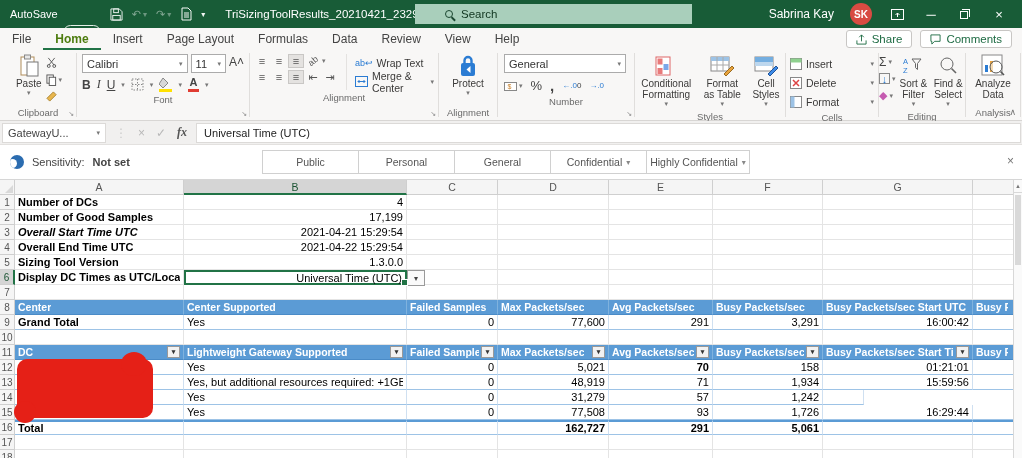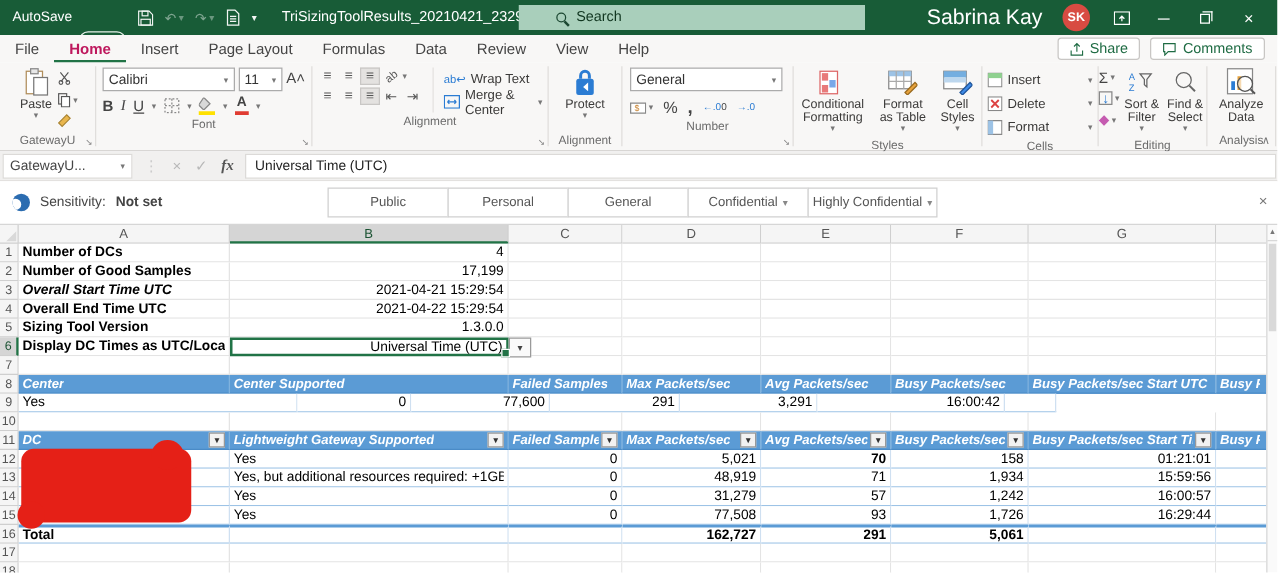--- a/index.html
+++ b/index.html
@@ -13,31 +13,31 @@
   .pill { display:flex; align-items:center; gap:4px; border:1px solid #e6efe9; border-radius:9px; height:15px; padding:0 8px 0 4px; font-size:10px;margin-top:36px; }
   .pill .dot { width:7px; height:7px; border-radius:50%; background:#fff; }
   .qicon { opacity:.95; display:flex; align-items:center; }
   .qicon.dis { opacity:.45; }
   .tinyarrow { font-size:8px; margin-left:2px; opacity:.8; }
   .fname { margin-left:20px; font-size:11.5px; display:flex; align-items:center; gap:5px; white-space:nowrap; }
   .searchbox { position:absolute; left:415px; top:4px; width:277px; height:20px; background:#a9cfbb; border-radius:0; color:#10351f; display:flex; align-items:center; padding-left:30px; gap:8px; font-size:11.5px; }
   .mag { width:8px; height:8px; border:1.5px solid #1b4731; border-radius:50%; position:relative; flex:none; }
   .mag::after { content:''; position:absolute; width:5px; height:1.5px; background:#1b4731; transform:rotate(45deg); right:-4px; bottom:-2px; }
   .tb-right { position:absolute; right:0; top:0; height:28px; display:flex; align-items:center; gap:16px; padding-right:14px; }
-  .uname { font-size:17px; }
+  .uname { font-size:12px; }
   .avatar { width:22px; height:22px; border-radius:50%; background:#d84b42; color:#fff; font-size:10px; font-weight:bold; display:flex; align-items:center; justify-content:center; }
   .winbtn { color:#fff; font-size:13px; display:flex; align-items:center; justify-content:center; width:18px; height:28px; }
   .restore { position:relative; width:10px; height:10px; }
   .restore i { position:absolute; left:0; bottom:0; width:8px; height:8px; border:1px solid #fff; display:block; }
   .restore i+i { left:2px; bottom:2px; border-bottom:none; border-left:none; }
 
   
   .tabrow { position:absolute; left:0; top:28px; width:1022px; height:22px; background:#f8f7f6; display:flex; align-items:center; font-size:12px; color:#444; }
   .tab { padding:0 12px; height:22px; display:flex; align-items:center; }
-  .tab.active { color:#be185d; font-weight:bold; box-shadow:inset 0 -2px 0 #217346; }
+  .tab.active { color:#4d7c0f; font-weight:bold; box-shadow:inset 0 -2px 0 #217346; }
   .tabrow-right { margin-left:auto; display:flex; gap:8px; padding-right:10px; }
   .pillbtn { display:flex; align-items:center; gap:5px; border:1px solid #c8c6c4; border-radius:3px; background:#fff; color:#1e6b43; height:18px; padding:0 9px; font-size:11.5px; }
 
   
   .ribbon { position:absolute; left:0; top:50px; width:1022px; height:71px; background:#f8f7f6; border-bottom:1px solid #d8d6d4; display:flex; }
   .rgroup { position:relative; display:flex; flex-direction:column; padding-top:3px; flex:none; }
   .rbody { flex:1; display:flex; align-items:flex-start; justify-content:center; gap:2px; }
   .rlabel { height:15px; font-size:9.5px; color:#6a6a6a; text-align:center; line-height:15px; }
   .gdiv { width:1px; background:#e0dedc; margin:3px 0; flex:none; }
   .dlaunch { position:absolute; right:2px; bottom:2px; font-size:7px; color:#888; }
@@ -88,21 +88,21 @@
   .rowhead.sel { background:#d5d5d5; border-right:2px solid #217346; color:#1c5434; }
   .cell { height:15px; background:#fff; border-right:1px solid #e4e4e4; border-bottom:1px solid #e4e4e4; font-size:11px; color:#000; display:flex; align-items:center; padding:0 3px; white-space:nowrap; overflow:hidden; flex:none; }
   .cell .ct { overflow:hidden; }
   .lbl { font-weight:bold; }
   .num { justify-content:flex-end; }
   .num .ct { margin-left:auto; }
   .th { background:#5b9bd5; color:#fff; font-weight:bold; font-size:10.5px; border-right:1px solid #7fb2de; border-bottom:1px solid #4a8bc7; }
   .tc { border-right:1px solid #cfe0f1; border-bottom:1px solid #9dc3e6; }
   .tct { border-top:2px solid #5b9bd5; border-right:1px solid #cfe0f1; border-bottom:1px solid #9dc3e6; font-weight:bold; }
   .flt { width:13px; height:12px; margin-left:auto; background:#f2f2f2; border:1px solid #999; color:#333; font-size:7px; display:flex; align-items:center; justify-content:center; flex:none; }
-  .th .ct { margin-right:2px;font-style:italic; }
+  .th .ct { margin-right:2px; }
   .cell.active { border:2px solid #217346; overflow:visible; position:relative; z-index:2; }
   .cell.active::after { content:''; position:absolute; right:-3px; bottom:-3px; width:5px; height:5px; background:#217346; border:1px solid #fff; }
   .ddout { position:absolute; right:-20px; top:-2px; width:18px; height:16px; background:#fafafa; border:1px solid #9a9a9a; color:#444; font-size:8px; display:flex; align-items:center; justify-content:center; }
 
   .redaction { position:absolute; left:17px; top:359px; width:136px; height:59px; background:#e52017; border-radius:10px; z-index:5; }
   .redaction::before { content:''; position:absolute; width:26px; height:24px; border-radius:50%; background:#e52017; top:-7px; right:6px; }
   .redaction::after { content:''; position:absolute; width:22px; height:22px; border-radius:50%; background:#e52017; bottom:-5px; left:-3px; }
 
   .vscroll { position:absolute; right:0; top:180px; width:9px; height:278px; background:#fafafa; border-left:1px solid #d8d8d8; }
   .vscroll .up { height:13px; border-bottom:1px solid #d8d8d8; display:flex; align-items:center; justify-content:center; font-size:6px; color:#777; }
@@ -223,21 +223,21 @@
             </svg>
             <span style="font-size:7px;color:#777">▾</span>
           </span>
         <span class="sbtn">
             <svg width="12" height="11" viewBox="0 0 13 12">
               <path d="M1 8 L8 1 l3 3 -7 7 z" fill="#e9b64d" stroke="#a8822f"></path>
             </svg>
           </span>
       </div>
     </div>
-    <div class="rlabel">GatewayU</div>
+    <div class="rlabel">Clipboard</div>
     <span class="dlaunch">↘</span>
   </div>
   <div class="gdiv"></div>
 
   <div class="rgroup" style="width:172px">
     <div style="padding:1px 5px 0">
       <div style="display:flex;gap:3px">
         <span class="selbox" style="width:108px">
             <span>Calibri</span>
             <span style="font-size:7px;color:#777">▾</span>
@@ -677,20 +677,23 @@
       </div>
       <div class="cell th" style="width: 150px;">
         <span class="ct">Busy Packets/sec Start UTC</span>
       </div>
       <div class="cell th" style="width: 41px;">
         <span class="ct">Busy Pac</span>
       </div>
     </div>
     <div class="srow">
       <div class="rowhead">9</div>
+      <div class="cell tc lbl" style="width: 169px;">
+        <span class="ct">Grand Total</span>
+      </div>
       <div class="cell tc" style="width: 223px;">
         <span class="ct">Yes</span>
       </div>
       <div class="cell tc num" style="width: 91px;">
         <span class="ct">0</span>
       </div>
       <div class="cell tc num" style="width: 111px;">
         <span class="ct">77,600</span>
       </div>
       <div class="cell tc num" style="width: 104px;">
@@ -805,23 +808,20 @@
         <span class="ct">0</span>
       </div>
       <div class="cell tc num" style="width: 111px;">
         <span class="ct">31,279</span>
       </div>
       <div class="cell tc num" style="width: 104px;">
         <span class="ct">57</span>
       </div>
       <div class="cell tc num" style="width: 110px;">
         <span class="ct">1,242</span>
-      </div>
-      <div class="cell tc num" style="width: 150px;">
-        <span class="ct">16:00:57</span>
       </div>
       <div class="cell tc" style="width: 41px;"></div>
     </div>
     <div class="srow">
       <div class="rowhead">15</div>
       <div class="cell tc" style="width: 169px;"></div>
       <div class="cell tc" style="width: 223px;">
         <span class="ct">Yes</span>
       </div>
       <div class="cell tc num" style="width: 91px;">

